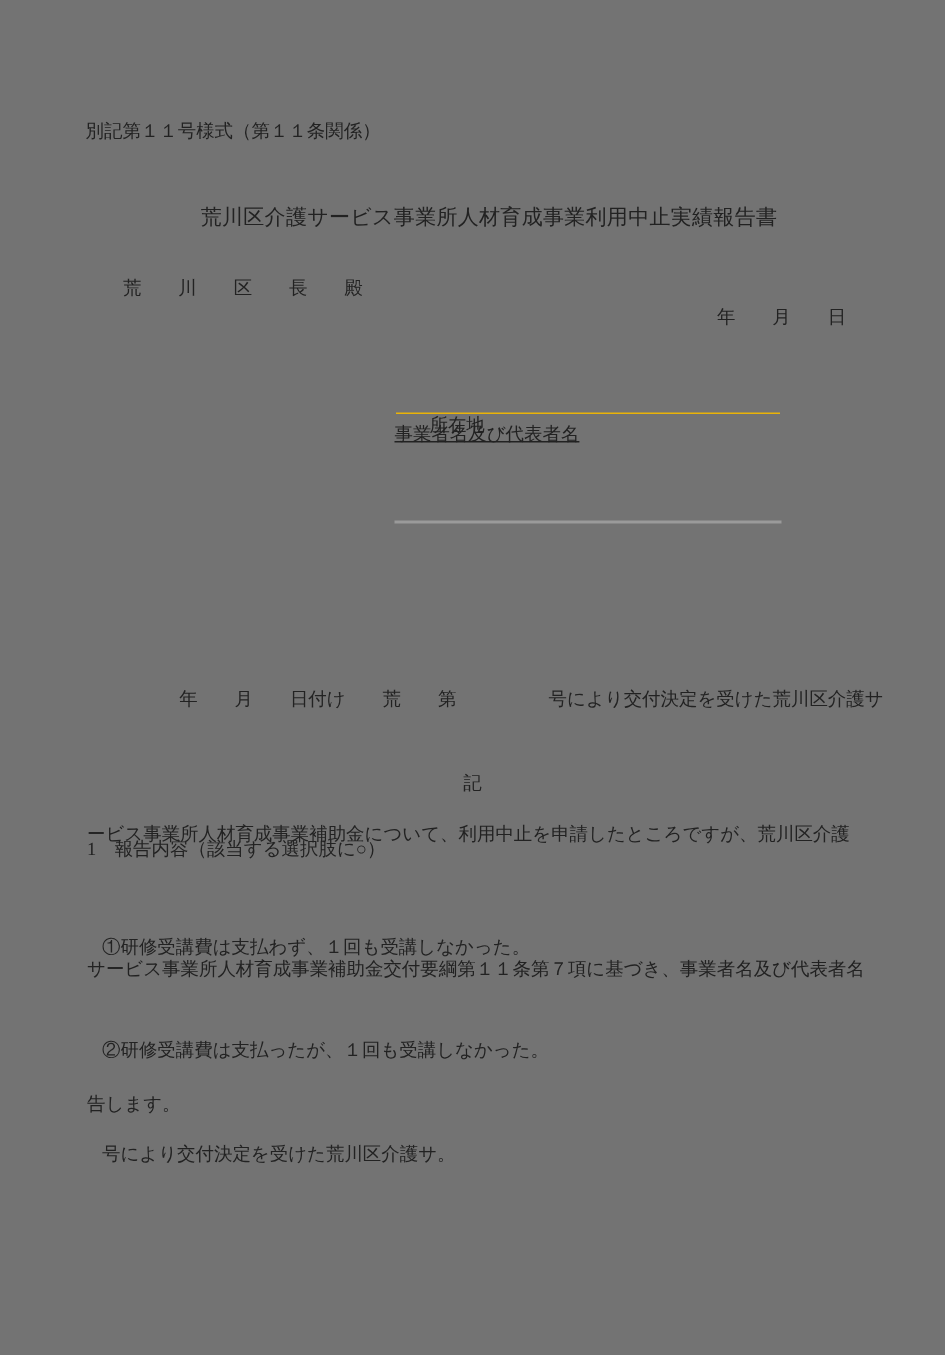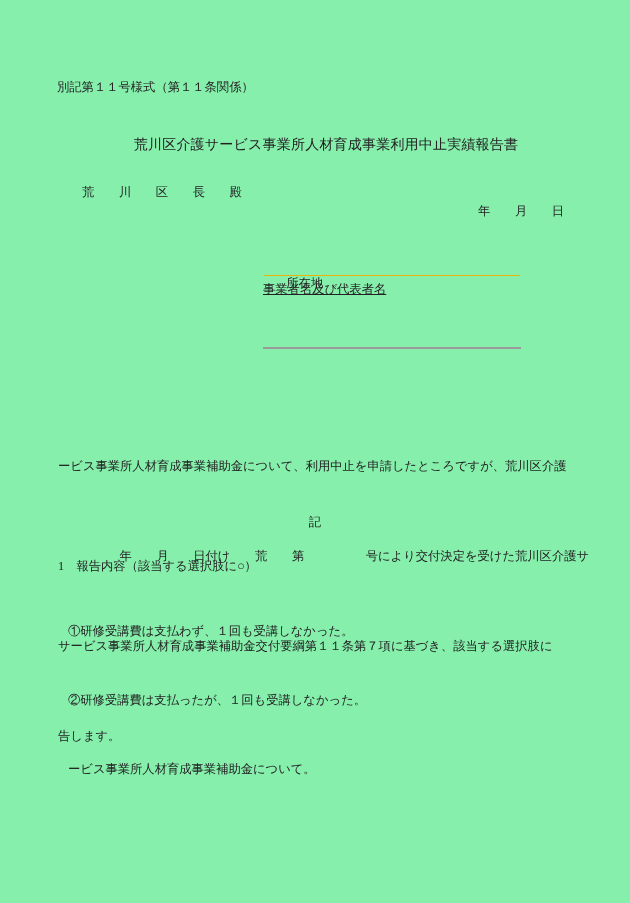--- a/index.html
+++ b/index.html
@@ -2,21 +2,21 @@
 <html><head>
 <meta charset="utf-8">
 <style>
   html,body{margin:0;padding:0;}
   body{background:#e8e8e8;}
   .page{
     position:relative;
     width:630px;
     height:903px;
     margin:0 auto;
-    background:#86efac;
+    background:#737373;
     color:#222;
     font-family:"Liberation Serif","DejaVu Serif",serif;
     font-size:12.3px;
     overflow:hidden;
   }
   .abs{position:absolute;white-space:pre;}
   .form-number{left:57px;top:79px;}
   .doc-title{left:0;right:0;top:136px;text-align:center;font-size:14px;letter-spacing:0.2px;padding-left:22px;}
   .addressee{left:62px;top:184px;margin-left:20px;}
   .date-line{left:478px;top:203px;}
@@ -52,29 +52,29 @@
 
   <div class="abs address-field">
     <span>所在地</span>
   </div>
 
   <div class="abs operator-label">事業者名及び代表者名</div>
 
   <div class="abs signature-line"></div>
 
   <div class="abs body-paragraph">
+    <div class="body-line">　　　　　年　　月　　日付け　　荒　　第　　　　　号により交付決定を受けた荒川区介護サ</div>
     <div class="body-line">ービス事業所人材育成事業補助金について、利用中止を申請したところですが、荒川区介護</div>
-    <div class="body-line">　　　　　年　　月　　日付け　　荒　　第　　　　　号により交付決定を受けた荒川区介護サ</div>
-    <div class="body-line">サービス事業所人材育成事業補助金交付要綱第１１条第７項に基づき、該当する選択肢に</div>
+    <div class="body-line">サービス事業所人材育成事業補助金交付要綱第１１条第７項に基づき、事業者名及び代表者名</div>
     <div class="body-line">告します。</div>
   </div>
 
   <div class="abs section-marker">記</div>
 
   <div class="abs report-heading">1　報告内容（該当する選択肢に○）</div>
 
   <div class="abs report-options">
     <div class="report-option">①研修受講費は支払わず、１回も受講しなかった。</div>
     <div class="report-option">②研修受講費は支払ったが、１回も受講しなかった。</div>
-    <div class="report-option">ービス事業所人材育成事業補助金について。</div>
+    <div class="report-option">号により交付決定を受けた荒川区介護サ。</div>
   </div>
 
 </div>
 
 </body></html>

